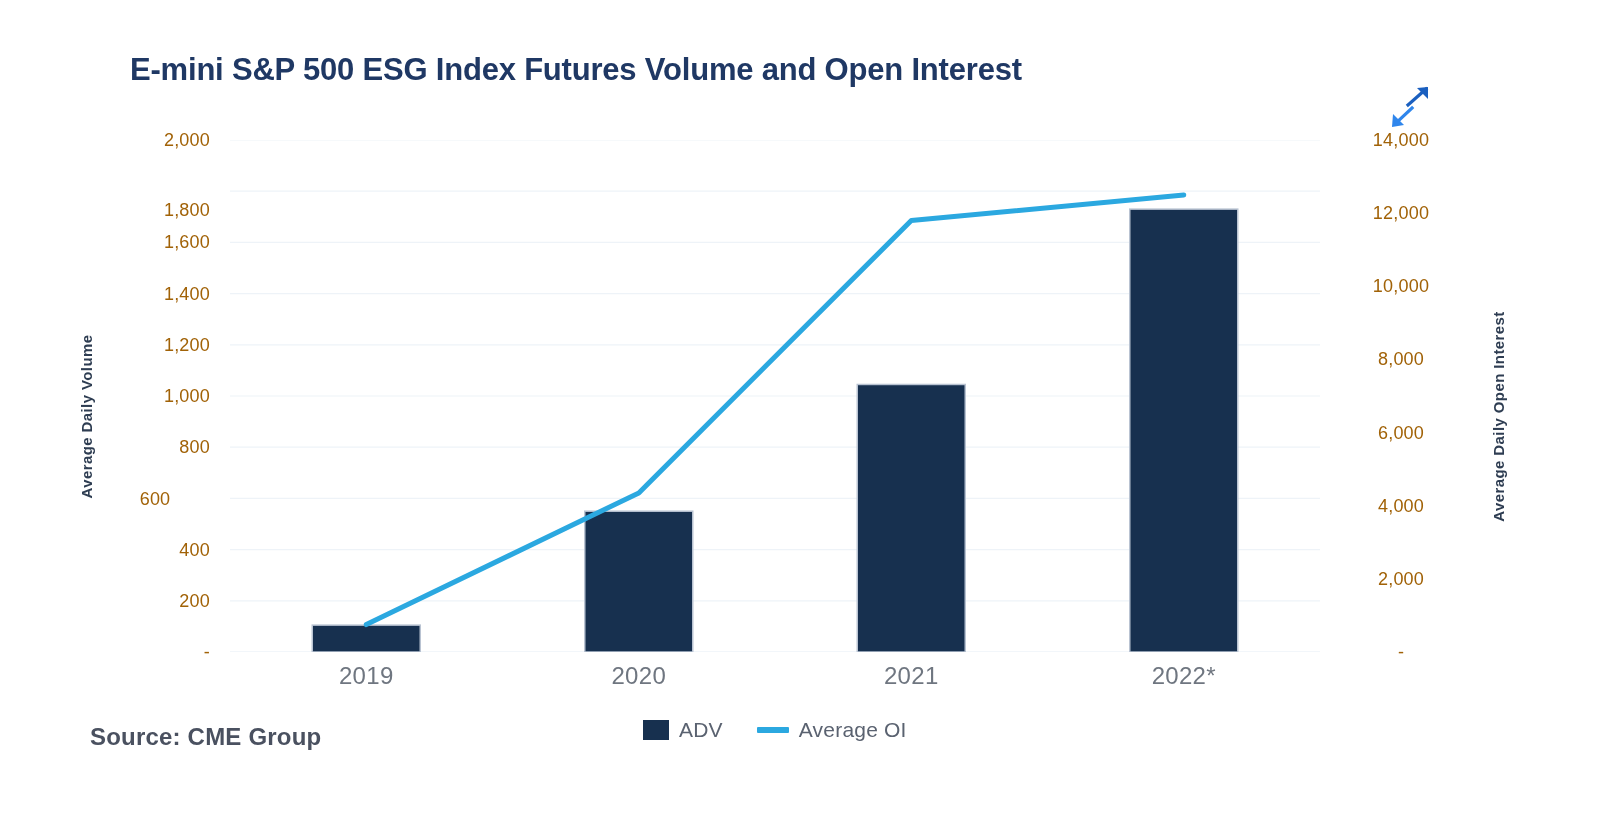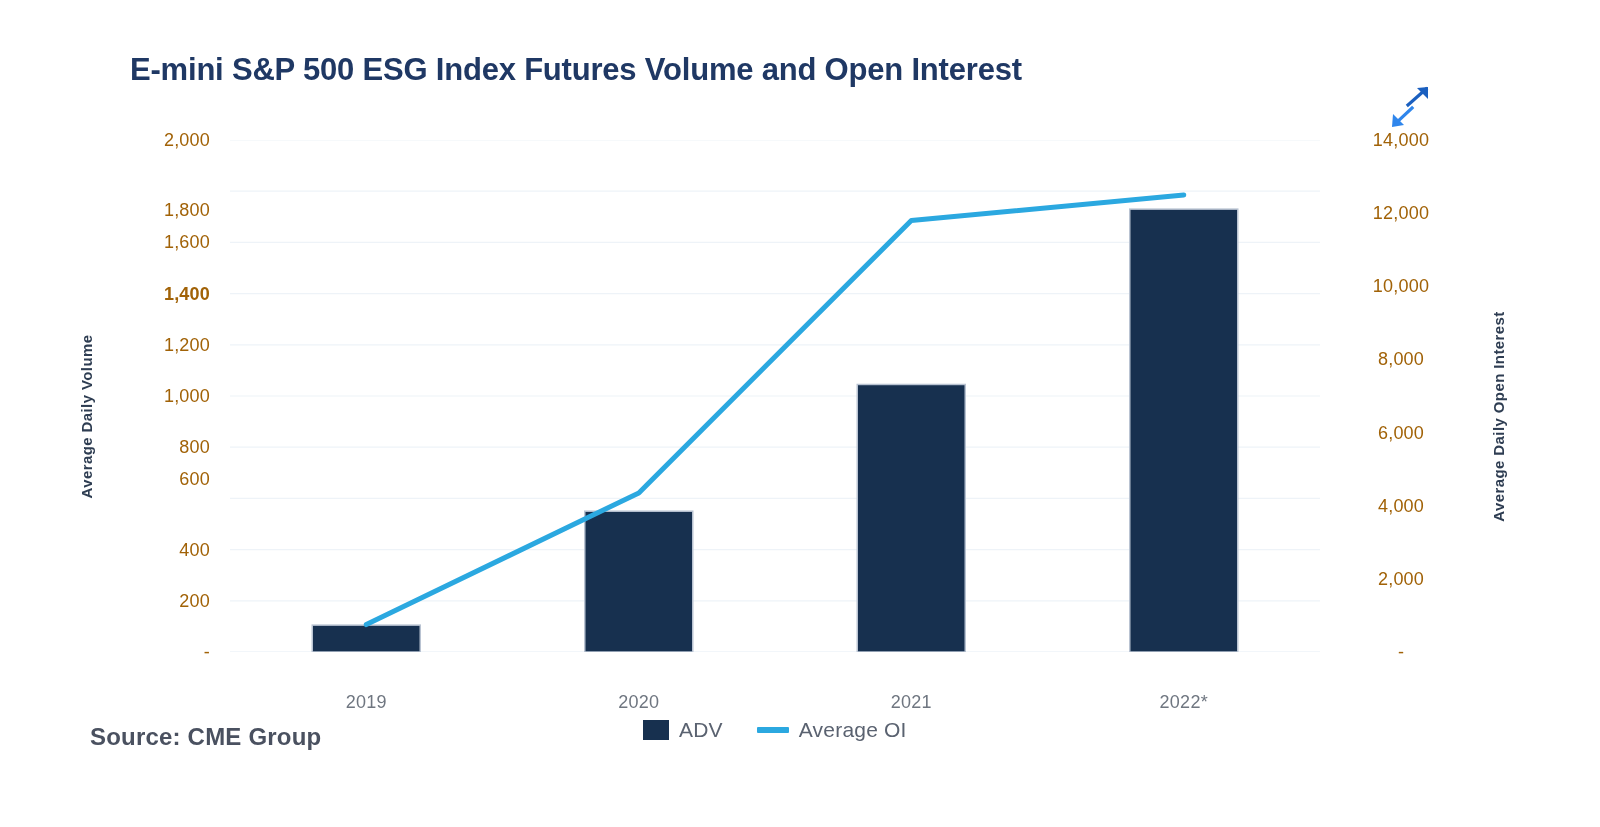--- a/index.html
+++ b/index.html
@@ -84,22 +84,22 @@
     white-space: nowrap;
     letter-spacing: 0.2px;
   }
   .tick-left  { right: 0; text-align: right; width: 110px; transform: translateY(-50%); }
   .tick-right { left: 0;  text-align: center;  width: 130px; transform: translateY(-50%); }
   #y-left-ticks  { position: absolute; left: 100px;  top: 140px; width: 110px; height: 512px; }
   #y-right-ticks { position: absolute; left: 1336px; top: 140px; width: 130px; height: 512px; }
 
   .xtick {
     position: absolute;
-    top: 692px;
-    font-size: 18px;
+    top: 662px;
+    font-size: 24px;
     color: #6f7680;
     text-align: center;
     transform: translateX(-50%);
     white-space: nowrap;
     letter-spacing: 0.3px;
   }
 
   
   #source-note {
     position: absolute;
@@ -166,25 +166,25 @@
   </div>
 
   <div id="y-left-title" class="axis-title">Average Daily Volume</div>
 
   <div id="y-right-title" class="axis-title">Average Daily Open Interest</div>
 
   <div id="y-left-ticks">
       <div class="tick tick-left" style="top: 512px;">-</div>
       <div class="tick tick-left" style="top: 460.8px;">200</div>
       <div class="tick tick-left" style="top: 409.6px;">400</div>
-      <div class="tick tick-left" style="top: 339px;">600</div>
+      <div class="tick tick-left" style="top: 359px; text-align: center;">600</div>
       <div class="tick tick-left" style="top: 307.2px;">800</div>
       <div class="tick tick-left" style="top: 256px;">1,000</div>
       <div class="tick tick-left" style="top: 204.8px;">1,200</div>
-      <div class="tick tick-left" style="top: 153.6px; font-weight: bold;">1,400</div>
+      <div class="tick tick-left" style="top: 153.6px;">1,400</div>
       <div class="tick tick-left" style="top: 102.4px;">1,600</div>
       <div class="tick tick-left" style="top: 51.2px; margin-top: 19px;">1,800</div>
       <div class="tick tick-left" style="top: 0px;">2,000</div>
     </div>
 
   <div id="y-right-ticks">
       <div class="tick tick-right" style="top: 512px;">-</div>
       <div class="tick tick-right" style="top: 438.857px;">2,000</div>
       <div class="tick tick-right" style="top: 365.714px;">4,000</div>
       <div class="tick tick-right" style="top: 292.571px;">6,000</div>

